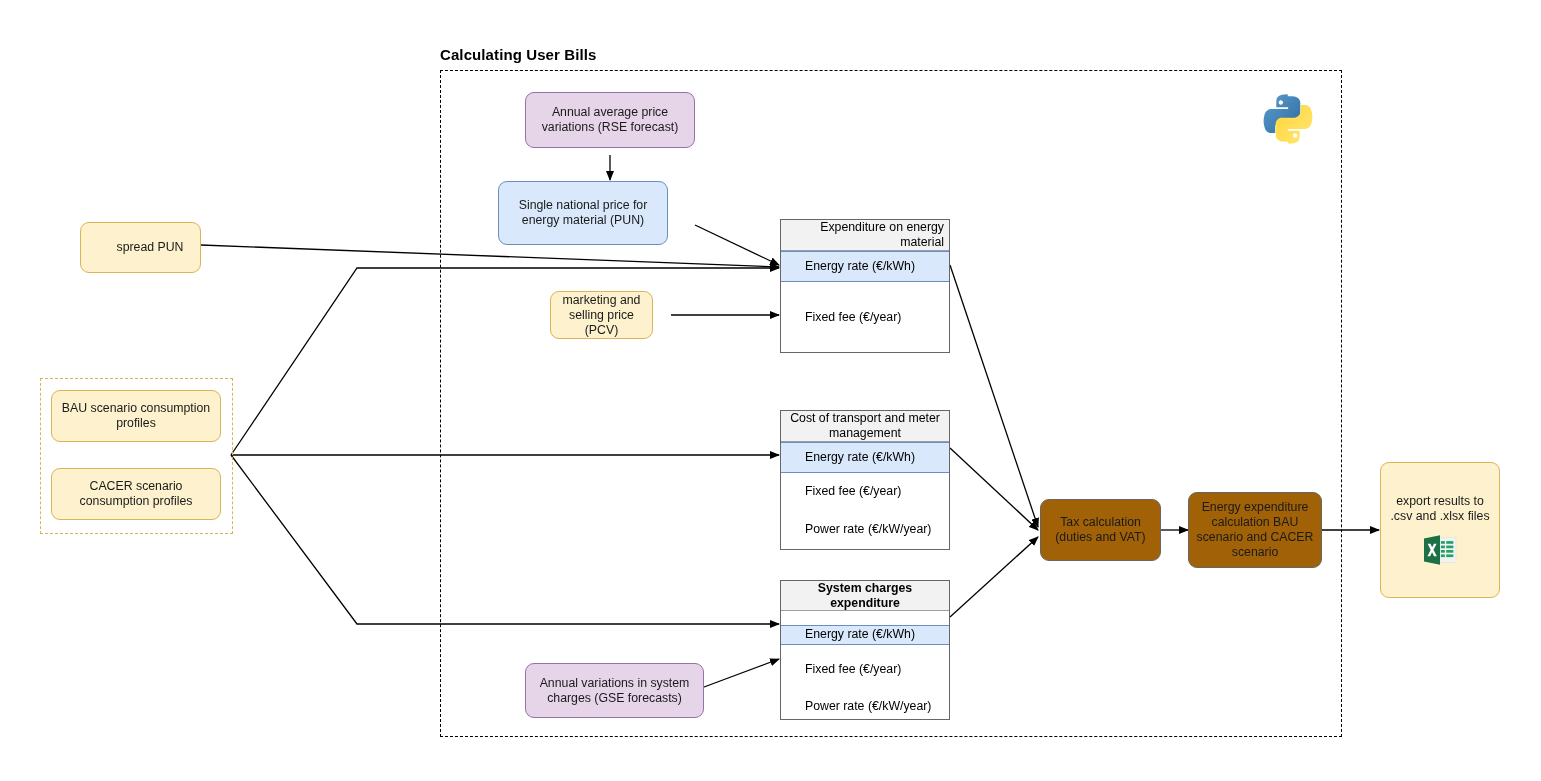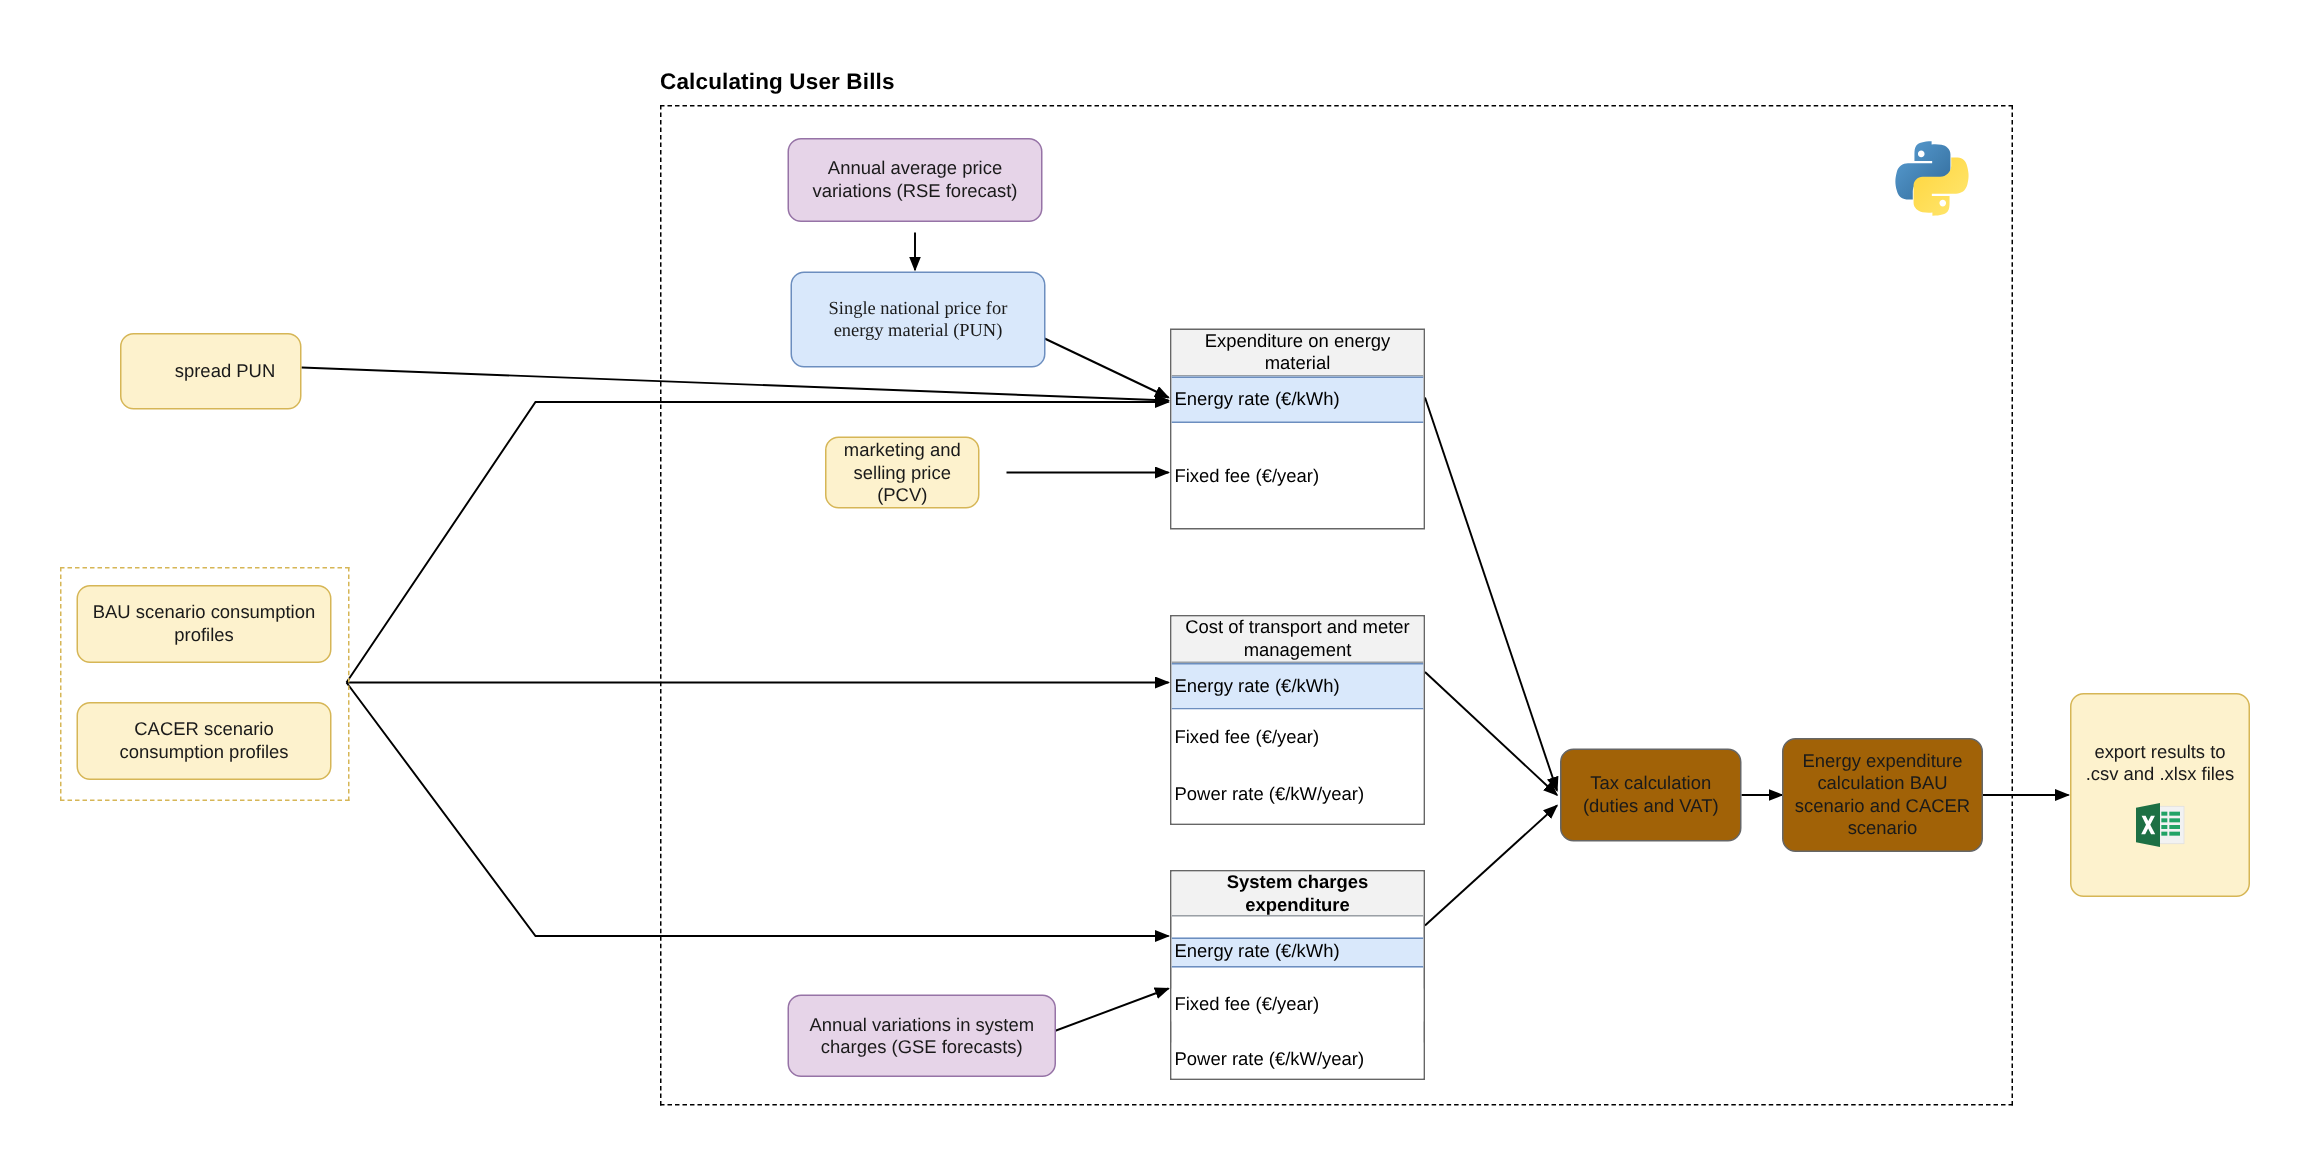--- a/index.html
+++ b/index.html
@@ -94,21 +94,21 @@
     padding:3px 5px;
     box-sizing:border-box;
     font-weight:400;
   }
   .tbl-head.bold{font-weight:bold;}
   .tbl-row{
     font-size:12.3px;
     line-height:15px;
     display:flex;
     align-items:center;
-    padding-left:2px;
+    padding-left:24px;
     box-sizing:border-box;
     background:#ffffff;
   }
   .tbl-row.hl{
     background:#d9e8fb;
     border-top:1.1px solid #6c8ebf;
     border-bottom:1.1px solid #6c8ebf;
   }
 
   
@@ -192,34 +192,34 @@
   </div>
 
   <div class="node rbox rbox-purple" style="left:525px;top:92px;width:170px;height:56px;">
     <span>Annual average price variations (RSE forecast)</span>
   </div>
 
   <div class="node rbox rbox-amber" style="left:51px;top:468px;width:170px;height:52px;">
     <span>CACER scenario consumption profiles</span>
   </div>
 
-  <div class="node rbox rbox-blue" style="left:527px;top:181px;width:170px;height:64px;font-family:Liberation Serif, serif;">
+  <div class="node rbox rbox-blue" style="left:498px;top:181px;width:170px;height:64px;">
     <span>Single national price for energy material (PUN)</span>
   </div>
 
   <div class="node rbox rbox-amber" style="left:550px;top:291px;width:103px;height:48px;">
     <span>marketing and selling price (PCV)</span>
   </div>
 
   <div class="node rbox rbox-purple" style="left:525px;top:663px;width:179px;height:55px;">
     <span>Annual variations in system charges (GSE forecasts)</span>
   </div>
 
   <div class="node tbl" style="left:780px;top:219px;width:170px;height:134px;">
-    <div class="tbl-head" style="height:31px;">Expenditure on energy material</div>
+    <div class="tbl-head" style="height:31px;text-align:right;">Expenditure on energy material</div>
     <div class="tbl-row hl" style="height:31px;">Energy rate (€/kWh)</div>
     <div class="tbl-row" style="height:70px;">Fixed fee (€/year)</div>
   </div>
 
   <div class="node tbl" style="left:780px;top:410px;width:170px;height:140px;">
     <div class="tbl-head" style="height:31px;">Cost of transport and meter management</div>
     <div class="tbl-row hl" style="height:31px;">Energy rate (€/kWh)</div>
     <div class="tbl-row" style="height:37px;">Fixed fee (€/year)</div>
     <div class="tbl-row" style="height:39px;">Power rate (€/kW/year)</div>
   </div>

